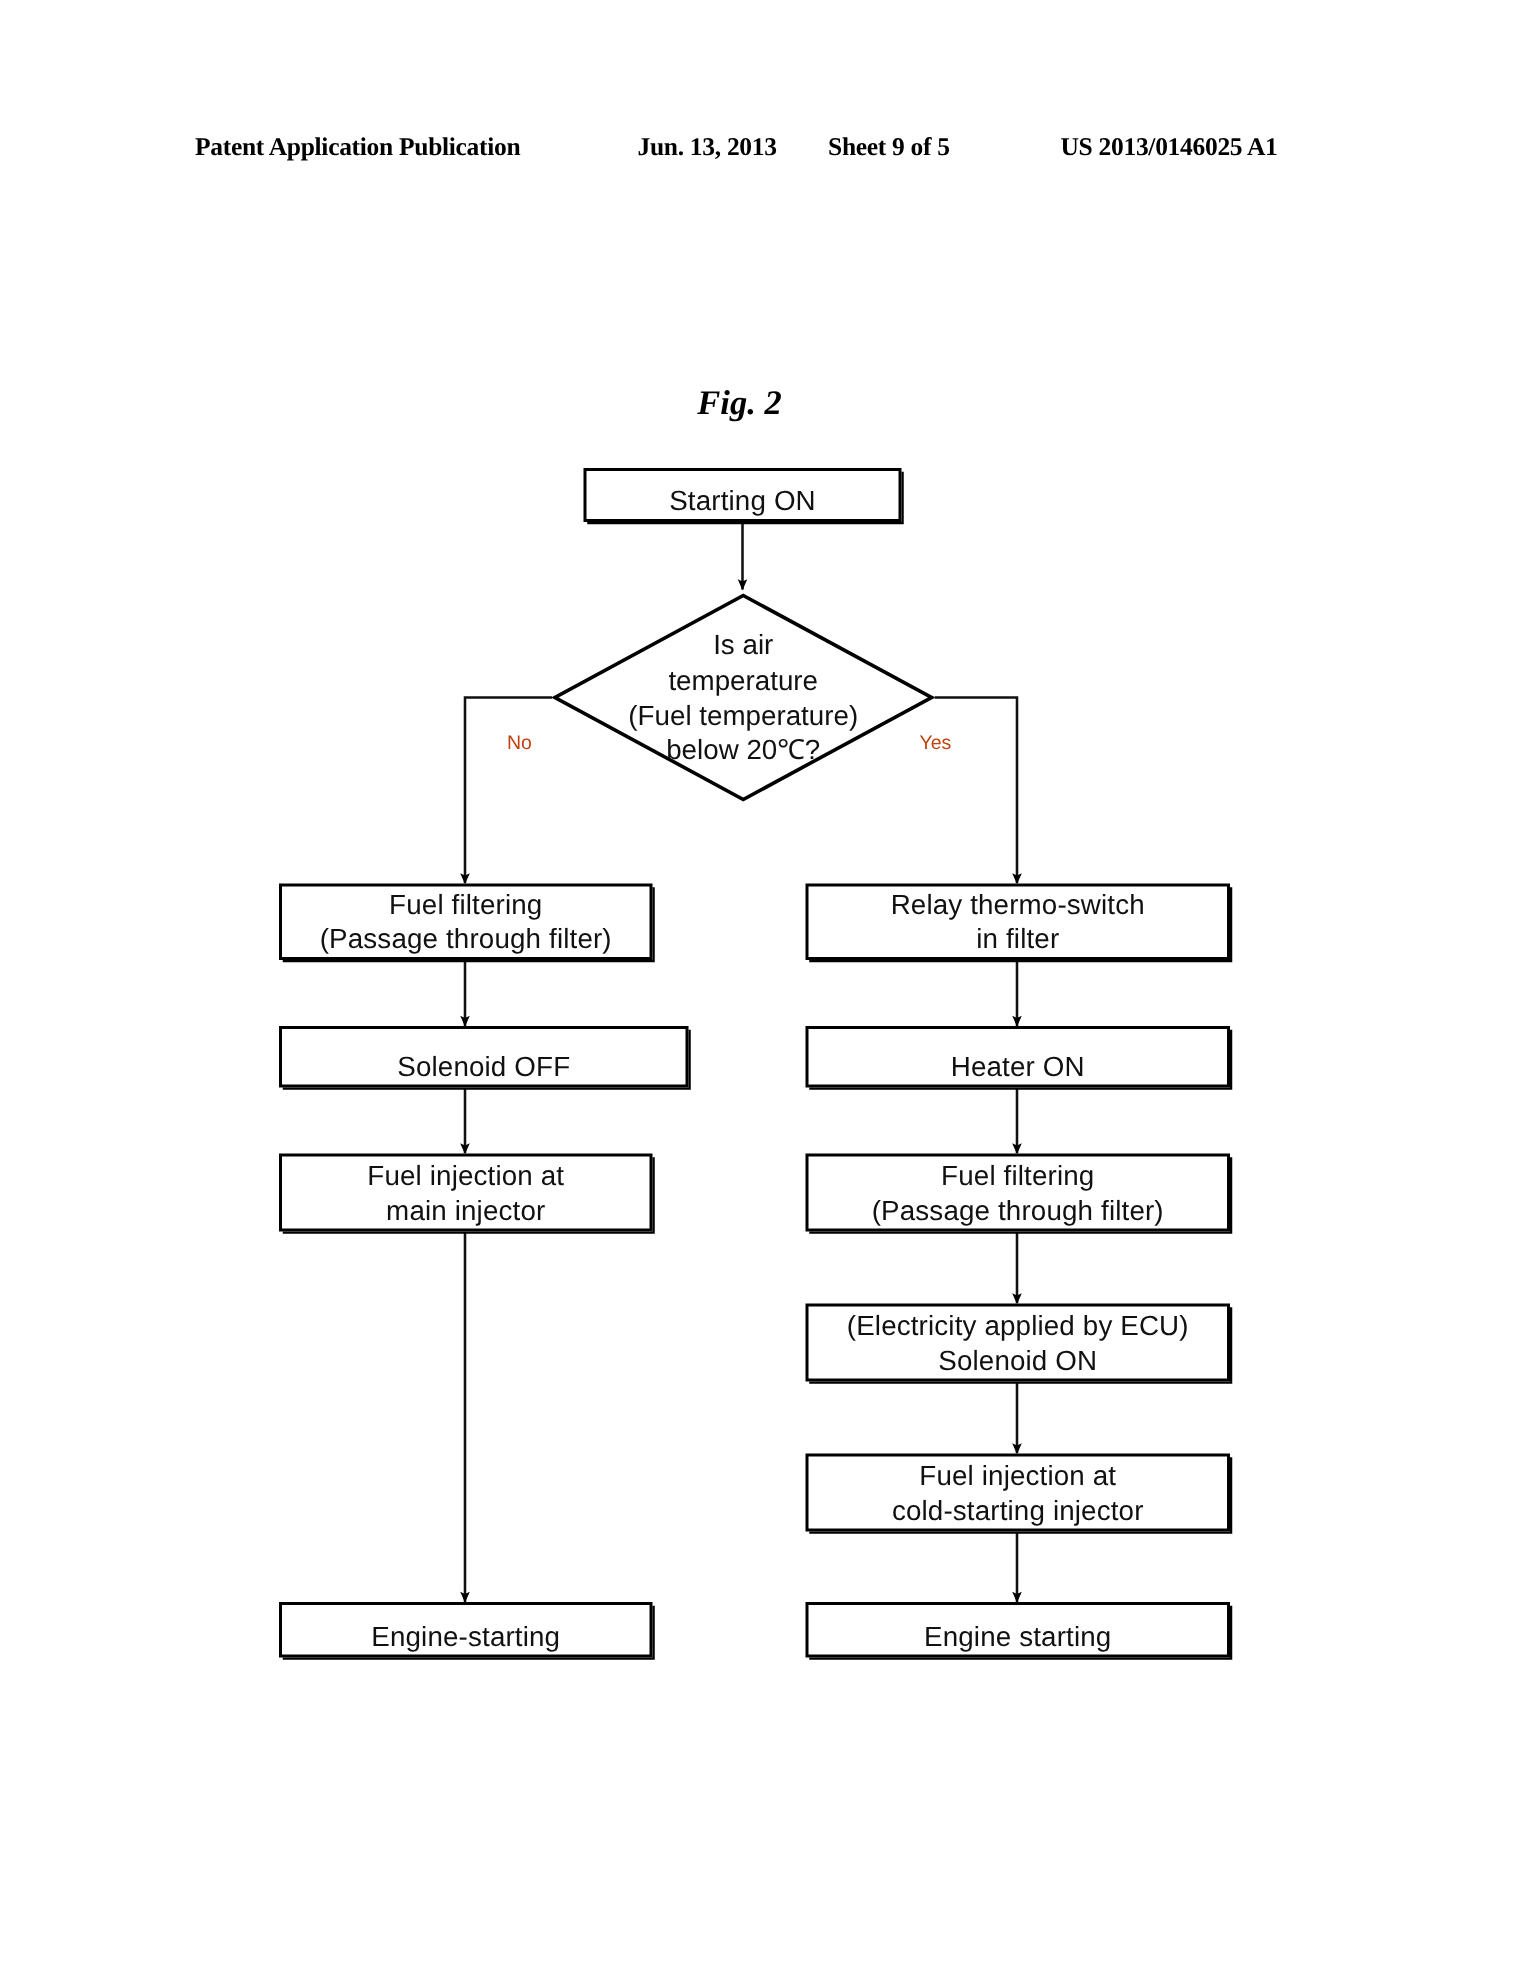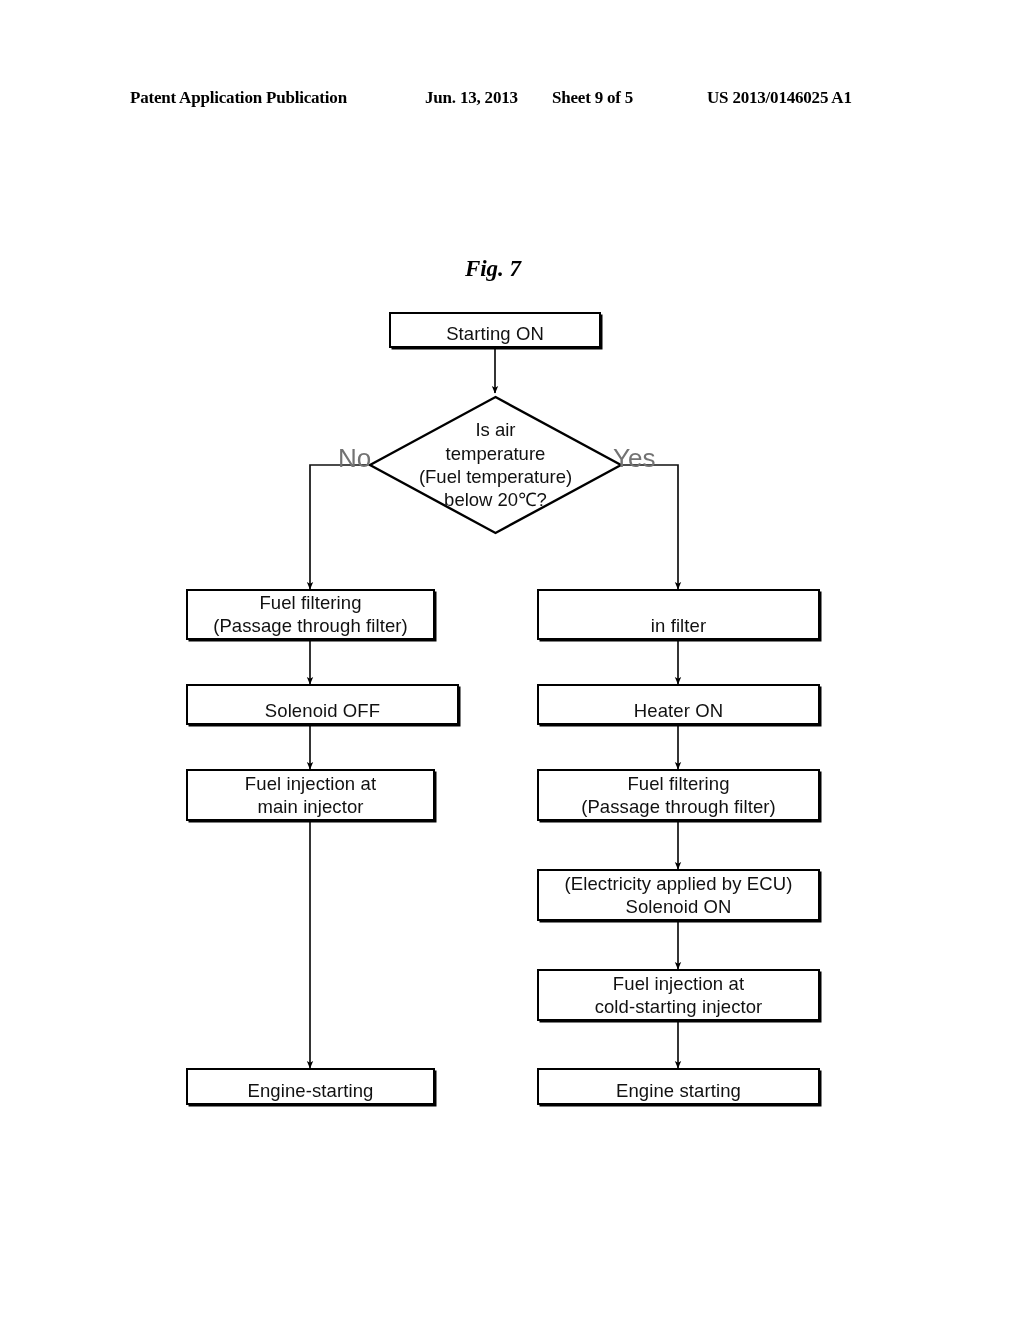--- a/index.html
+++ b/index.html
@@ -99,39 +99,40 @@
     font-size: 18.5px;
     line-height: 1.26;
     color: #111111;
     pointer-events: none;
   }
   .decision-text div { white-space: nowrap; }
 
   .branch-label {
     position: absolute;
     font-family: "Liberation Sans", sans-serif;
-    font-size: 26px;
-    color: #737373;
+    font-size: 13px;
+    color: #c2410c;
     white-space: nowrap;
+    margin-top: 44px;
   }
   #label-no  { left: 338px; top: 443px; }
   #label-yes { left: 613px; top: 443px; }
 </style>
 </head>
 <body>
 
 <div class="page-header">
   <span class="hdr-pub">Patent Application Publication</span>
   <span class="hdr-date">Jun. 13, 2013</span>
   <span class="hdr-sheet">Sheet 9 of 5</span>
   <span class="hdr-num">US 2013/0146025 A1</span>
 </div>
 
 <div class="fig-title">
-  <span>Fig. 7</span>
+  <span>Fig. 2</span>
 </div>
 
 <svg id="flow" viewBox="0 0 1024 1320" xmlns="http://www.w3.org/2000/svg">
   <defs>
     <marker id="arrow" viewBox="0 0 10 10" refX="8.4" refY="5" markerWidth="5.2" markerHeight="5.2" orient="auto-start-reverse">
       <path d="M 0.6 1.4 L 9 5 L 0.6 8.6 L 2.4 5 Z" fill="#000000"></path>
     </marker>
   </defs>
   <g stroke="#111111" stroke-width="1.7" fill="none" marker-end="url(#arrow)">
 
@@ -196,20 +197,21 @@
 </div>
 
 <div class="node" style="left:186px; top:1068px; width:249px; height:37px;">
   <div class="lines">
       <div>Engine-starting</div>
     </div>
 </div>
 
 <div class="node" style="left:537px; top:589px; width:283px; height:51px;">
   <div class="lines">
+      <div>Relay thermo-switch</div>
       <div>in filter</div>
     </div>
 </div>
 
 <div class="node" style="left:537px; top:684px; width:283px; height:41px;">
   <div class="lines">
       <div>Heater ON</div>
     </div>
 </div>
 

